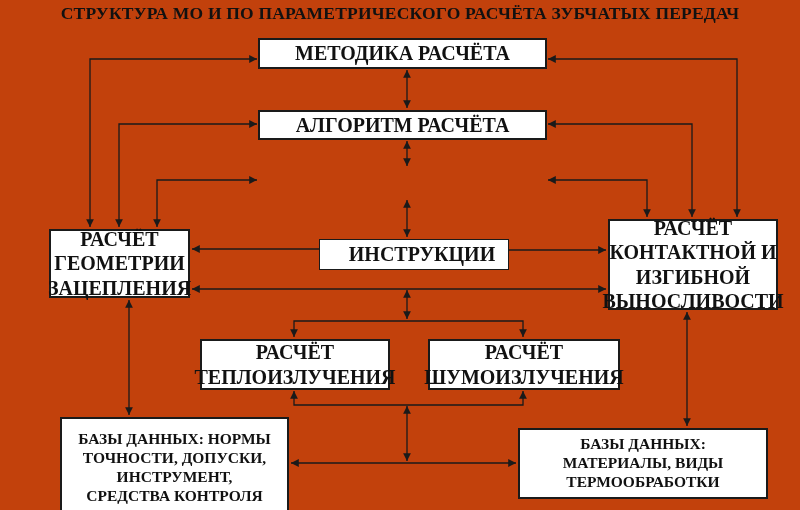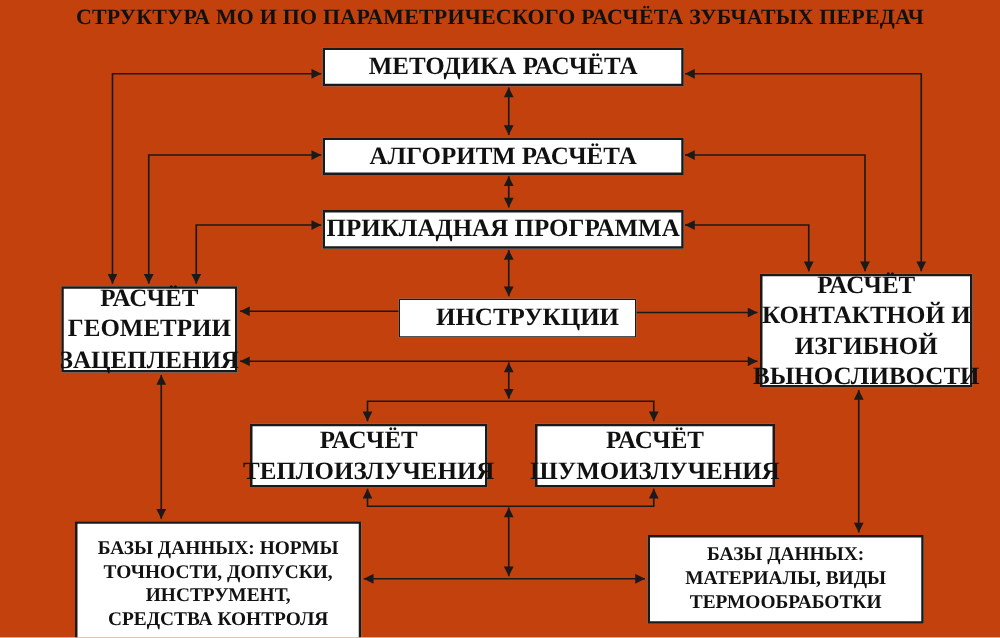--- a/index.html
+++ b/index.html
@@ -54,21 +54,21 @@
 
   .n-metodika    { left: 258px; top:  38px; width: 289px; height: 31px; }
   .n-algoritm    { left: 258px; top: 110px; width: 289px; height: 30px; }
   .n-prikladnaya { left: 258px; top: 168px; width: 289px; height: 31px; }
   .n-instrukcii  { left: 319px; top: 239px; width: 190px; height: 31px; }
   .n-geometria   { left:  49px; top: 229px; width: 141px; height: 69px; }
   .n-vynoslivost { left: 608px; top: 219px; width: 170px; height: 91px; }
   .n-teplo       { left: 200px; top: 339px; width: 190px; height: 51px; }
   .n-shum        { left: 428px; top: 339px; width: 192px; height: 51px; }
   .n-db-left     { left:  60px; top: 417px; width: 229px; height: 102px; }
-  .n-db-right    { left: 518px; top: 428px; width: 221px; height: 71px; }
+  .n-db-right    { left: 518px; top: 428px; width: 250px; height: 71px; }
 </style>
 </head>
 <body>
 
 <div class="canvas">
 
   <div class="diagram-title">СТРУКТУРА МО И ПО ПАРАМЕТРИЧЕСКОГО РАСЧЁТА ЗУБЧАТЫХ ПЕРЕДАЧ</div>
 
   <svg class="wires" viewBox="0 0 800 510" xmlns="http://www.w3.org/2000/svg">
     <defs>
@@ -102,21 +102,20 @@
 
       <path d="M129,300 V415" marker-start="url(#arr)" marker-end="url(#arr)"></path>
       <path d="M687,312 V426" marker-start="url(#arr)" marker-end="url(#arr)"></path>
 
       <path d="M291,463 H516" marker-start="url(#arr)" marker-end="url(#arr)"></path>
     </g>
   </svg>
 
   <div class="node n-metodika">МЕТОДИКА РАСЧЁТА</div>
   <div class="node n-algoritm">АЛГОРИТМ РАСЧЁТА</div>
-  <div class="node n-prikladnaya">ПРИКЛАДНАЯ ПРОГРАММА</div>
   <div class="node n-instrukcii thin">ИНСТРУКЦИИ</div>
   <div class="node n-geometria">РАСЧЁТ
 ГЕОМЕТРИИ
 ЗАЦЕПЛЕНИЯ</div>
   <div class="node n-vynoslivost">РАСЧЁТ
 КОНТАКТНОЙ И
 ИЗГИБНОЙ
 ВЫНОСЛИВОСТИ</div>
   <div class="node n-teplo">РАСЧЁТ
 ТЕПЛОИЗЛУЧЕНИЯ</div>

